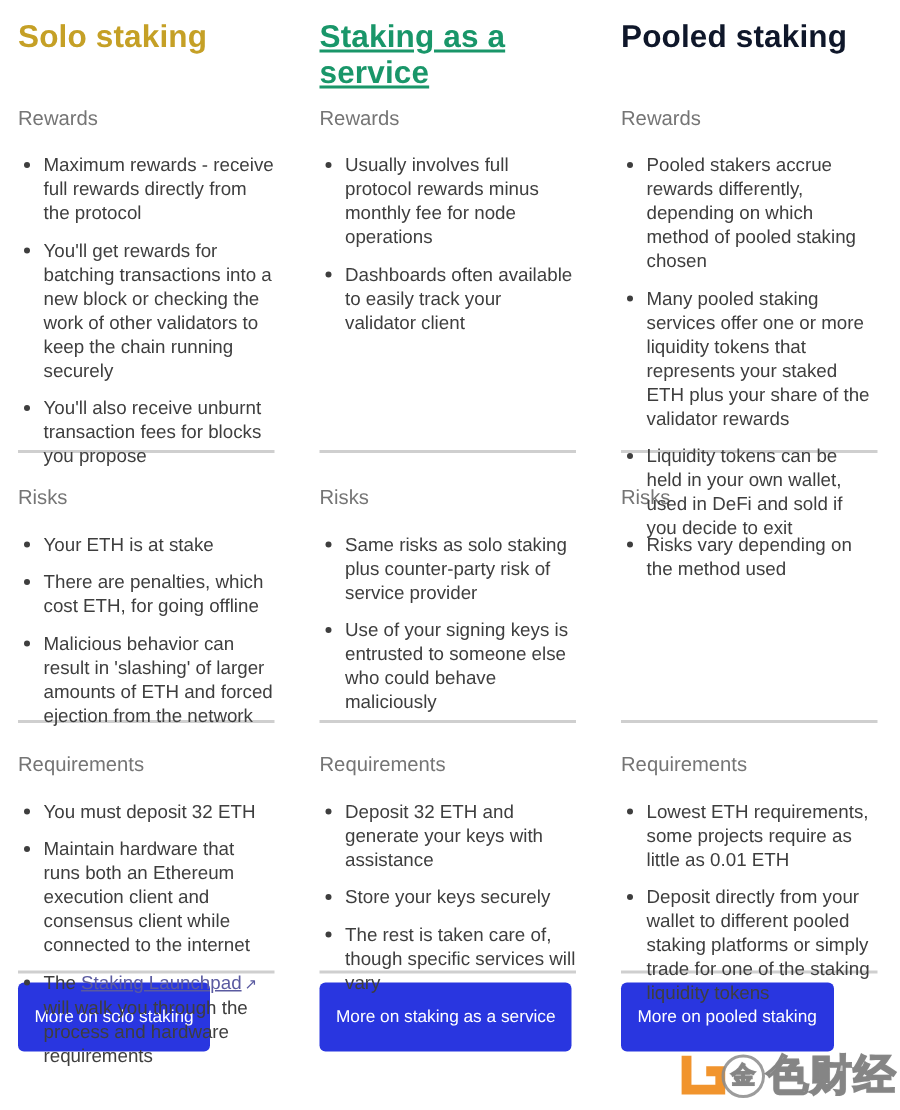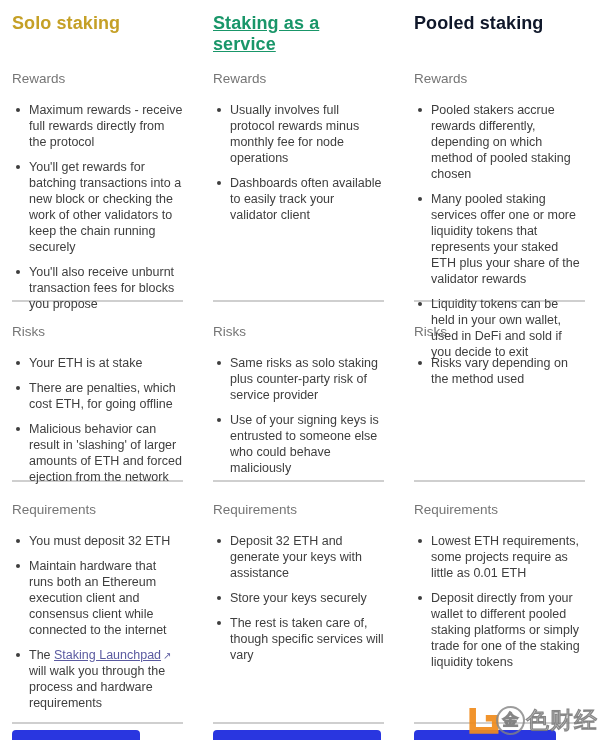--- a/index.html
+++ b/index.html
@@ -12,26 +12,26 @@
   }
   .grid{
     display:grid;
     grid-template-columns:repeat(3,1fr);
     column-gap:30px;
     padding:0 15px 0 12px;
   }
   .col{min-width:0;}
   .col-title{
     margin:0;height:58px;padding-top:13px;box-sizing:border-box;
-    font-size:18px;font-weight:700;letter-spacing:.1px;
+    font-size:21px;font-weight:700;letter-spacing:.1px;
   }
   .section{box-sizing:border-box;}
   .sec-0{height:242px;padding-top:13px;}
   .sec-1{height:178px;padding-top:22px;}
-  .sec-2{height:240px;padding-top:20px;}
+  .sec-2{height:165px;padding-top:20px;}
   .divider{border:none;border-top:2px solid var(--divider,#cfcfcf);margin:0;}
   .section-label{font-size:13.5px;color:#757575;}
   .bullets{list-style:none;margin:16px 0 0 0;padding:0;}
   .bullets li{
     position:relative;padding-left:17px;margin-bottom:9px;
     font-size:12.5px;line-height:1.28;color:#3e3e3e;
   }
   .bullets li::before{
     content:"";position:absolute;left:4px;top:6px;
     width:4px;height:4px;border-radius:50%;background:#3e3e3e;
@@ -50,21 +50,21 @@
   .wm-logo{width:34px;height:30px;margin-right:-4px;}
   .wm-circle{
     display:inline-flex;align-items:center;justify-content:center;
     width:25px;height:25px;border:2px solid rgba(130,130,130,.85);border-radius:50%;
     font-size:16px;font-weight:700;margin-right:1px;
     color:rgba(255,255,255,.5);
     -webkit-text-stroke:1px rgba(120,120,120,.95);
     text-shadow:0 0 1px #8a8a8a;
   }
   .wm-text{
-    font-size:23px;font-weight:400;letter-spacing:1px;
+    font-size:28px;font-weight:700;letter-spacing:1px;
     color:rgba(255,255,255,.5);
     -webkit-text-stroke:1.2px rgba(120,120,120,.95);
     text-shadow:0 0 1px #8a8a8a;
   }
 </style>
 </head>
 <body>
 
 <div class="grid">
   <section class="col">

